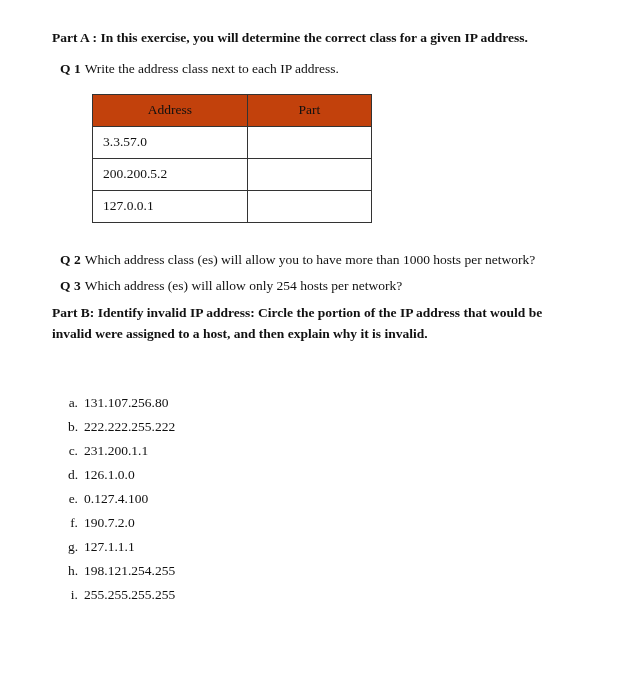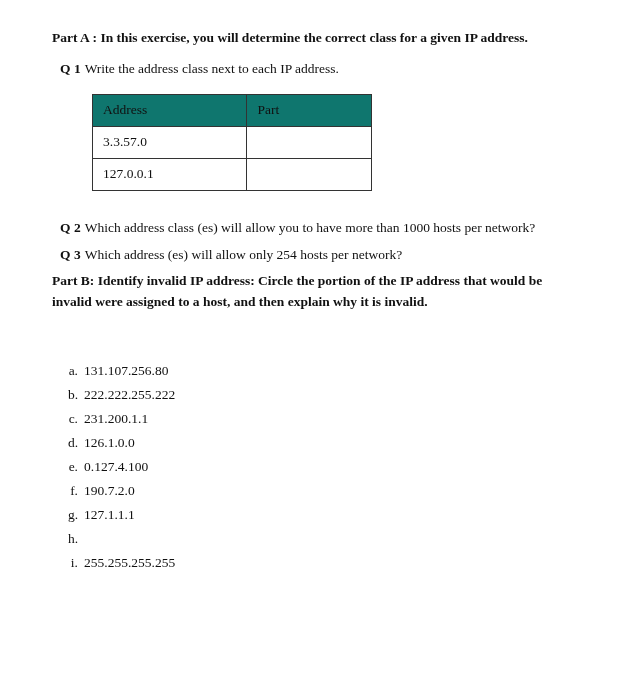--- a/index.html
+++ b/index.html
@@ -44,23 +44,23 @@
     }
 
     table th, table td {
       border: 1px solid #333;
       padding: 5px 10px;
       font-size: 13.5px;
       font-weight: normal;
     }
 
     table th {
-      text-align: left;
+      text-align: center;
       font-weight: normal;
-      background: #0f766e;
+      background: #c2410c;
     }
 
     table td.address-col {
       width: 155px;
     }
 
     table td.class-col {
       width: 125px;
     }
 
@@ -105,20 +105,24 @@
         <th class="address-col">Address</th>
         <th class="class-col">Part</th>
       </tr>
     </thead>
     <tbody id="table-body">
         <tr>
       <td class="address-col">3.3.57.0</td>
       <td class="class-col"></td>
     </tr>
         <tr>
+      <td class="address-col">200.200.5.2</td>
+      <td class="class-col"></td>
+    </tr>
+        <tr>
       <td class="address-col">127.0.0.1</td>
       <td class="class-col"></td>
     </tr>
       </tbody>
   </table>
 </div>
 
 <div class="question section-gap">
   <span class="question-label">Q 2</span><span>Which address class (es) will allow you to have more than 1000 hosts per network?</span>
 </div>
@@ -158,19 +162,20 @@
       <div class="list-item">
       <span class="list-label">f.</span>
       <span>190.7.2.0</span>
     </div>
       <div class="list-item">
       <span class="list-label">g.</span>
       <span>127.1.1.1</span>
     </div>
       <div class="list-item">
       <span class="list-label">h.</span>
+      <span>198.121.254.255</span>
     </div>
       <div class="list-item">
       <span class="list-label">i.</span>
       <span>255.255.255.255</span>
     </div>
     </div>
 </div>
 
 </body></html>

